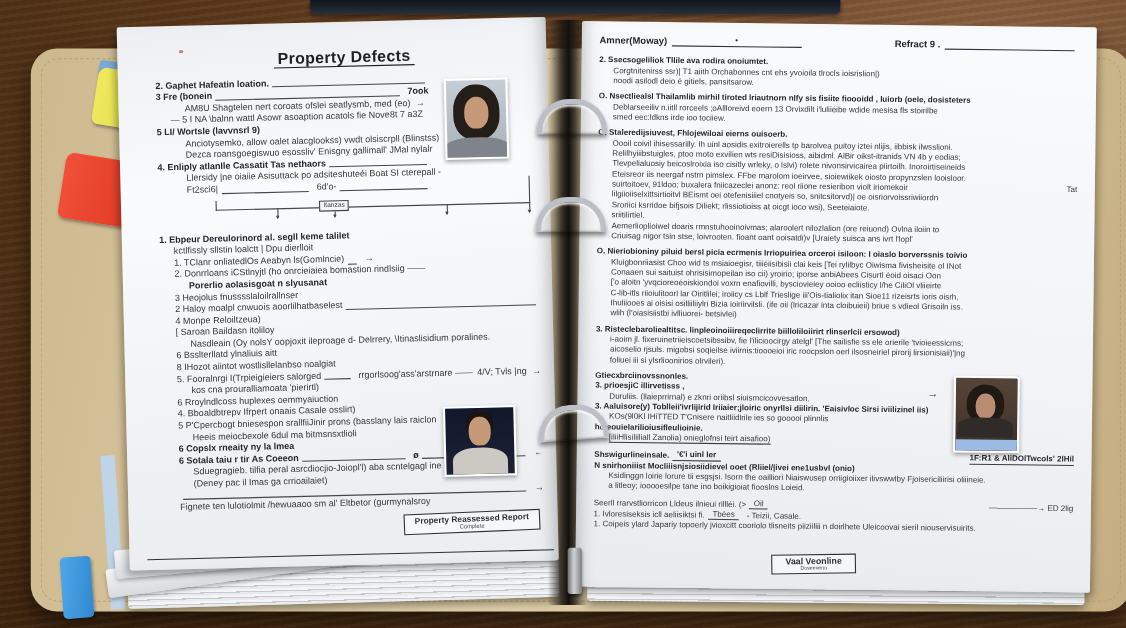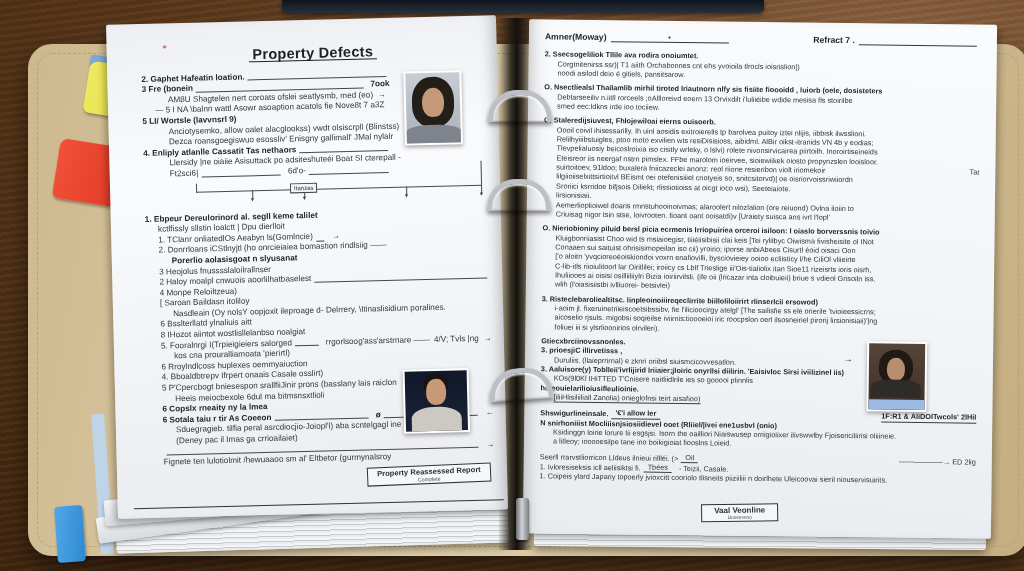--- a/index.html
+++ b/index.html
@@ -296,21 +296,21 @@
     </div>
     <div class="hrL"></div>
   </div>
 
   <div class="page pageR">
     <div class="rp-content">
       <div class="hdr">
         <span>Amner(Moway)</span>
         <span class="hfill">•</span>
         <span class="hspace"></span>
-        <span>Refract 7 .</span>
+        <span>Refract 9 .</span>
         <span class="hfill"></span>
       </div>
       <div>
           <div class="ln ind0 b">
             <span class="t">2. Ssecsogeliliok Tllile ava rodira onoiumtet.</span>
           </div>
           <div class="ln ind1">
             <span class="t">Corgtnitenirss ssr)| T1 aiith Orchabonnes cnt ehs yvoioila tlrocls ioisrislion|)</span>
           </div>
           <div class="ln ind1">
@@ -351,21 +351,21 @@
             <span class="gap"></span>
             <span class="tail">Tat</span>
           </div>
           <div class="ln ind1">
             <span class="t">lilgiioiiselxittsirtioitvl BEismt oei otefenisiiiel cnotyeis so, snitcsitorvd)| oe oisriorvoissriwiiordn</span>
           </div>
           <div class="ln ind1">
             <span class="t">Sroriici ksrridoe bifjsois Diliekt; rlissiotioiss at oicgt ioco wsi), Seeteiaiote.</span>
           </div>
           <div class="ln ind1">
-            <span class="t">lirsionisiaii.</span>
+            <span class="t">sriitilirtiel.</span>
           </div>
           <div class="ln ind1">
             <span class="t">Aemerlioplioiwel doaris rmnstuhooinoivmas; alaroolert nilozlalion (ore reiuond) Ovlna iloiin to</span>
           </div>
           <div class="ln ind1">
             <span class="t">Criuisag nigor tsin stse, loivrooten. fioant oant ooisatdi)v [Uraiety suisca ans ivrt l'lopl'</span>
           </div>
         </div>
       <div class="blockgap"></div>
       <div>
@@ -427,21 +427,21 @@
             <span class="t">hoieouielarilioiusifleulioinie.</span>
           </div>
           <div class="ln ind1 u">
             <span class="t">[iliiHlisiliiliall Zanolia) onieglofnsi teirt aisafioo)</span>
           </div>
         </div>
       <div class="blockgap"></div>
       <div>
           <div class="ln ind0 b">
             <span class="t">Shswigurlineinsale.</span>
-            <span class="useg">'€'i allow ler</span>
+            <span class="useg">'€'i uinl ler</span>
             <span class="gap"></span>
             <span class="tail tu">1F:R1 &amp; AliDOlTwcols' 2lHil</span>
           </div>
           <div class="ln ind0 b">
             <span class="t">N snirhoniiist Mocliiisnjsiosiidievel ooet (Rliiel/|ivei ene1usbvl (onio)</span>
           </div>
           <div class="ln ind1">
             <span class="t">Ksidinggn loirie lorure tii esgsjsi. Isorn the oailliori Niaiswusep orriigioiixer ilivswwlby Fjoisericiliirisi oliiineie.</span>
           </div>
           <div class="ln ind1">

